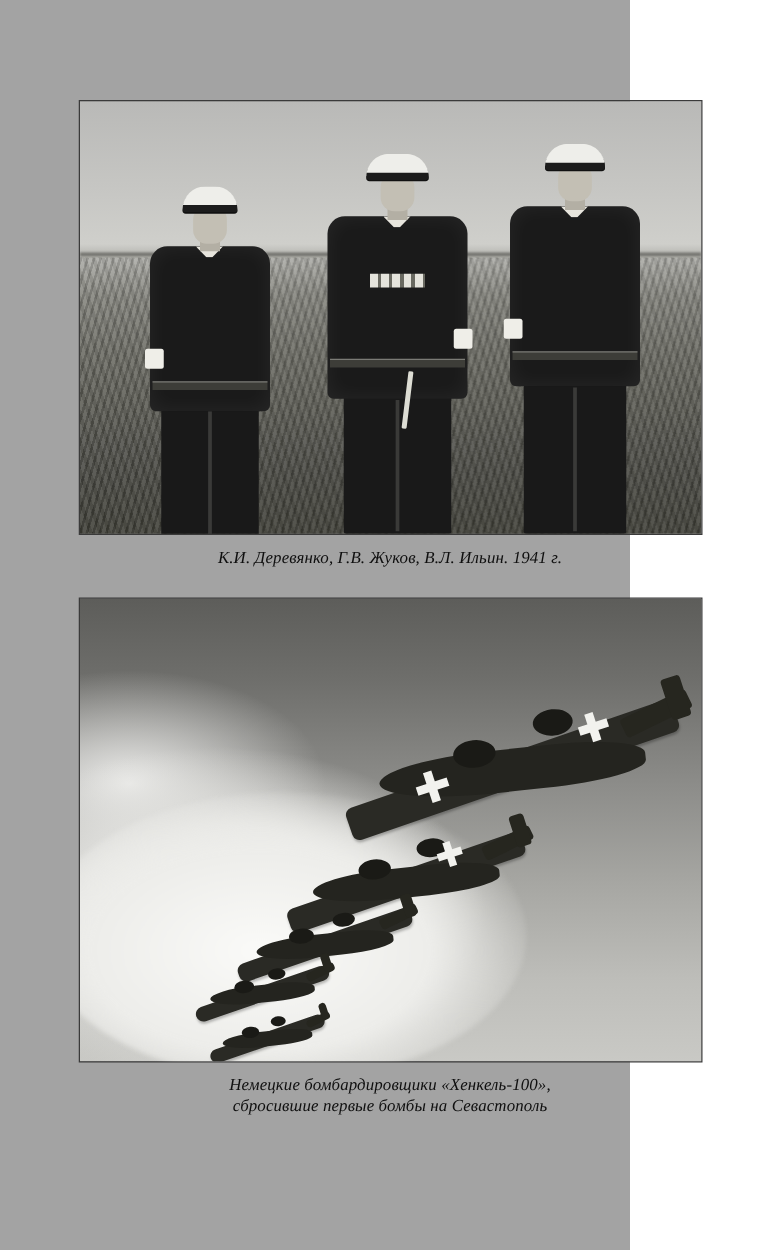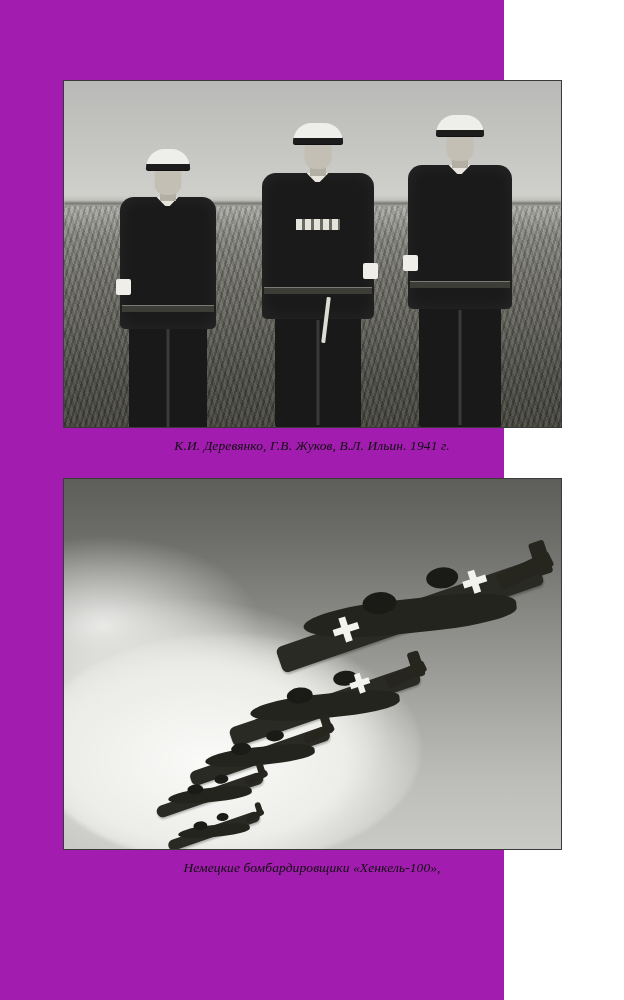--- a/index.html
+++ b/index.html
@@ -11,21 +11,21 @@
     width: 624px;
     height: 1000px;
     font-family: "Liberation Serif", serif;
     color: #111111;
     overflow: hidden;
   }
   .page {
     position: relative;
     width: 504px;
     height: 1000px;
-    background: #a21caf;
+    background: #a3a3a3;
     box-sizing: border-box;
   }
 
   .figure {
     position: absolute;
     left: 0;
     width: 624px;
     display: flex;
     flex-direction: column;
     align-items: center;
@@ -424,16 +424,17 @@
         <div class="fuselage"></div>
         <div class="tail"></div>
         <div class="tail v"></div>
         <div class="engine e1"></div>
         <div class="engine e2"></div>
       </div>
     </div>
 
     <div class="caption">
       <span class="caption-line">Немецкие бомбардировщики «Хенкель-100»,</span>
+      <span class="caption-line">сбросившие первые бомбы на Севастополь</span>
     </div>
   </div>
 
 </div>
 
 </body></html>

